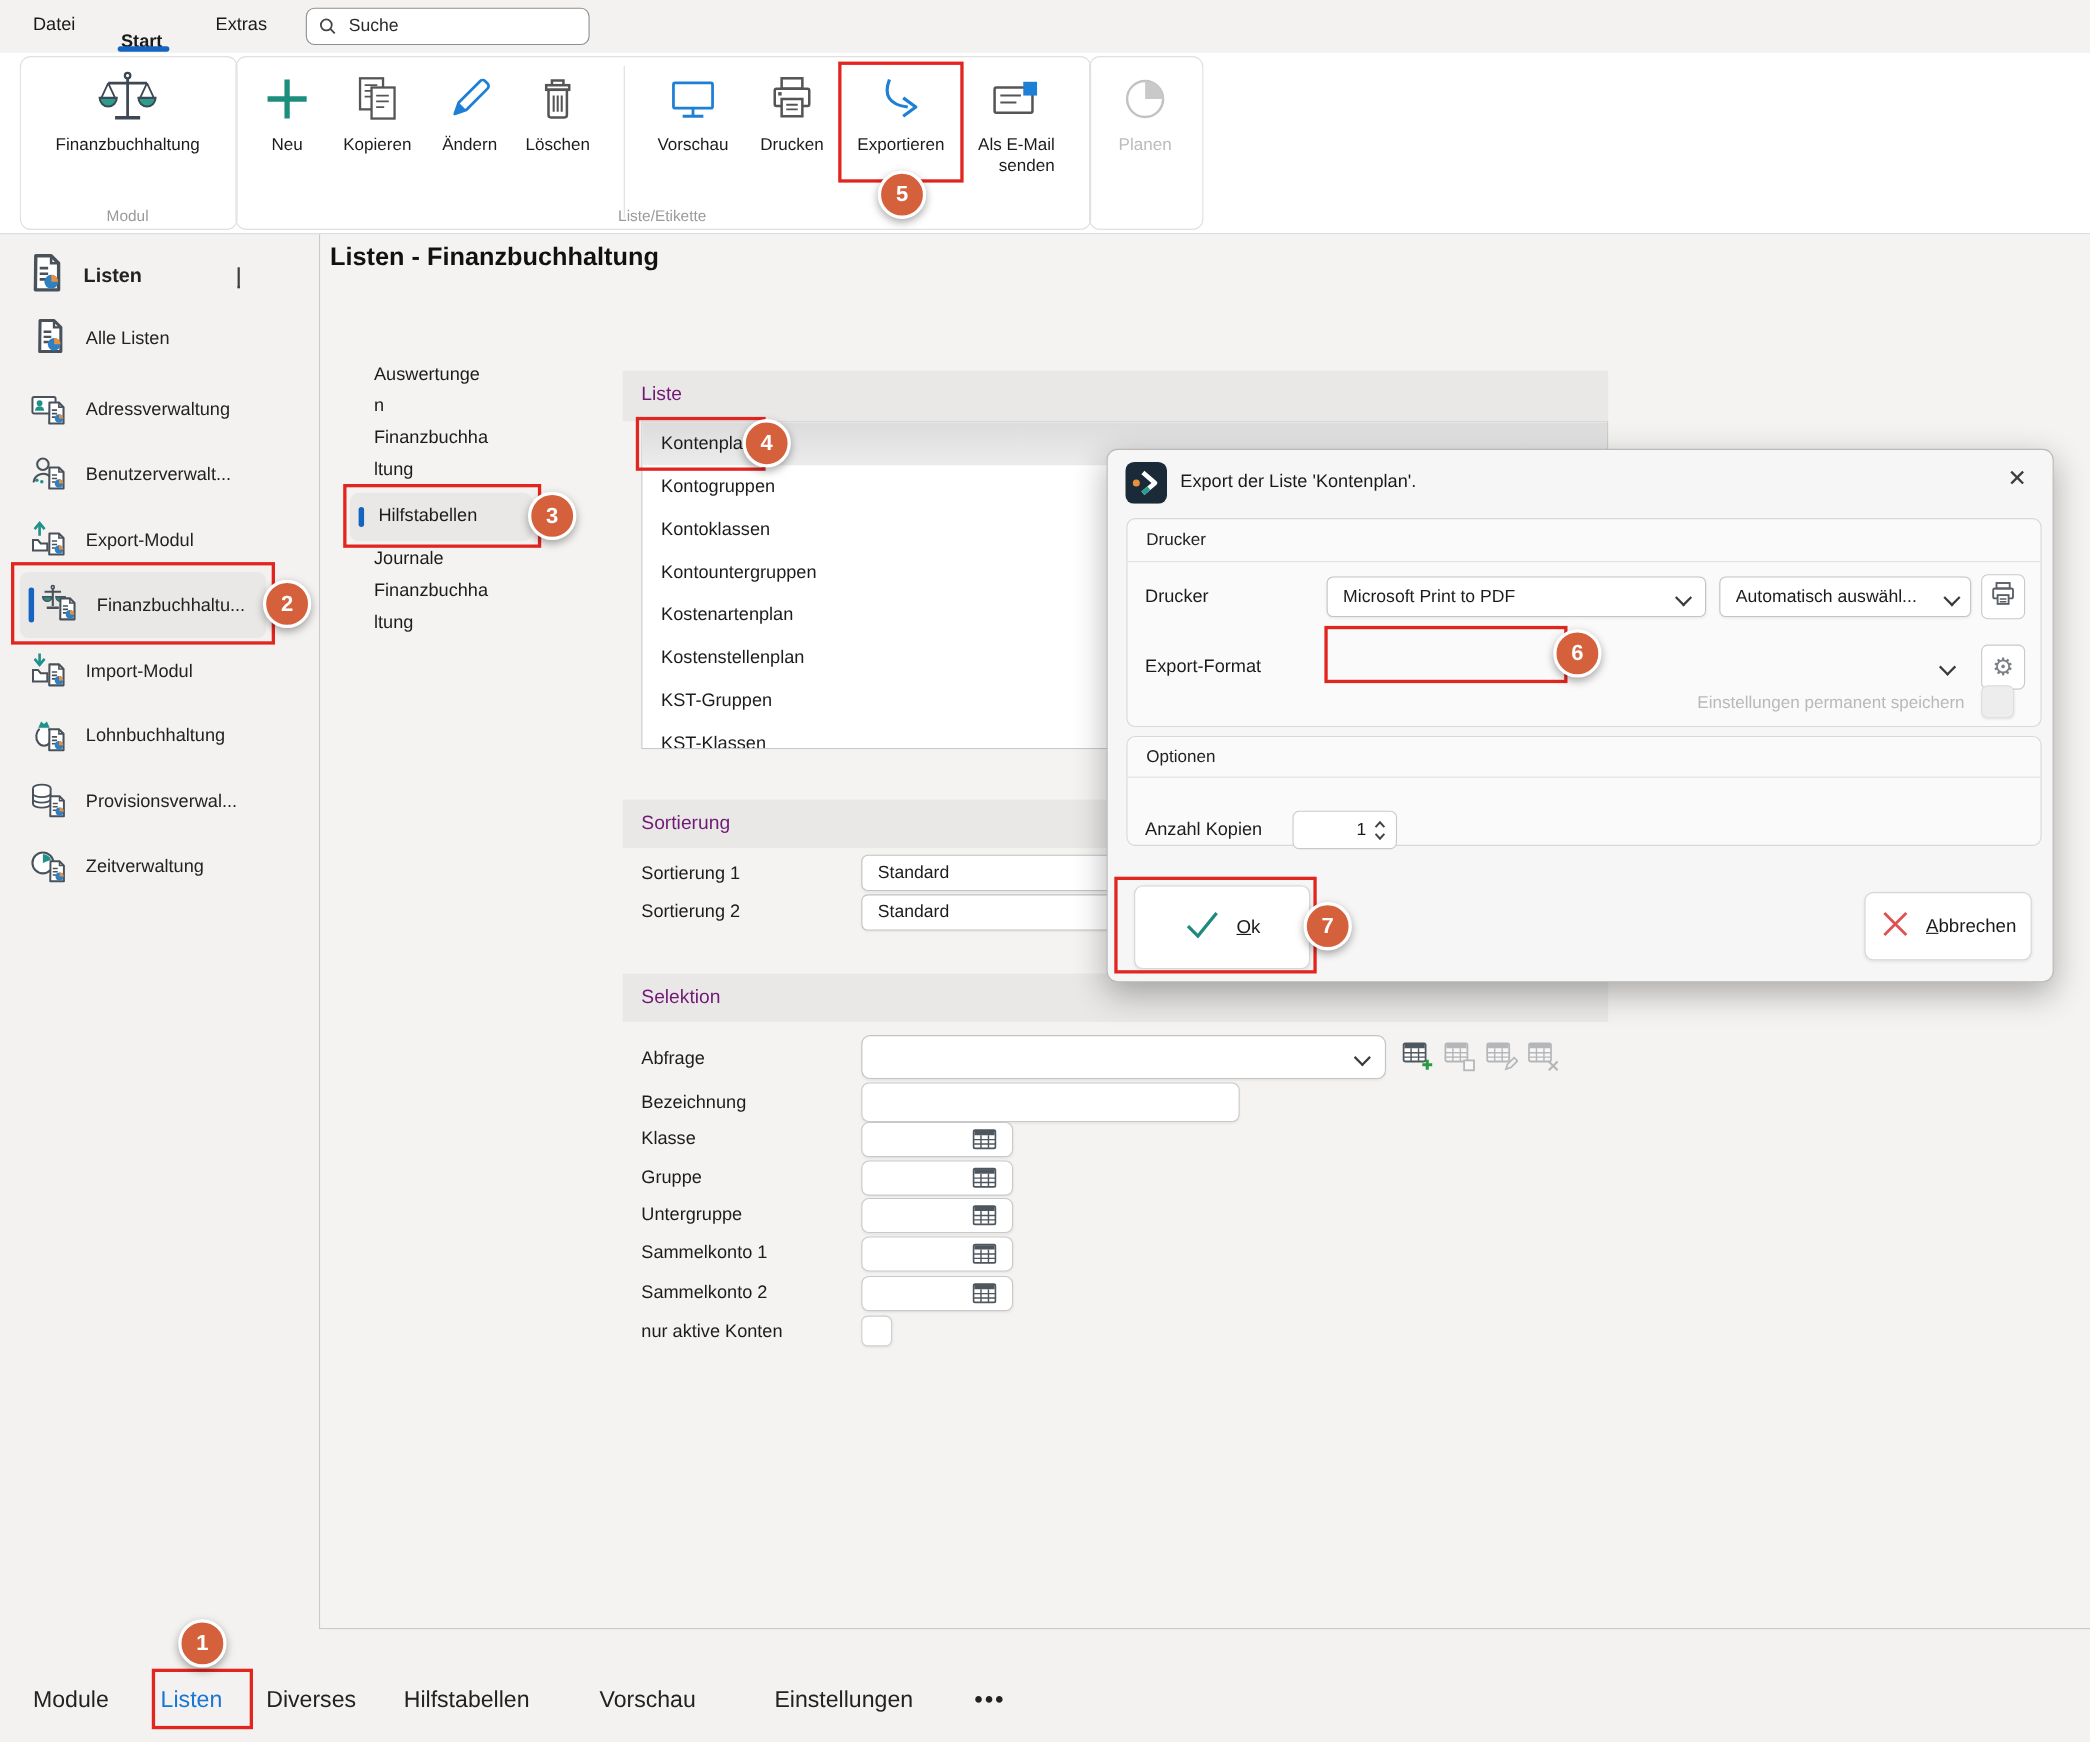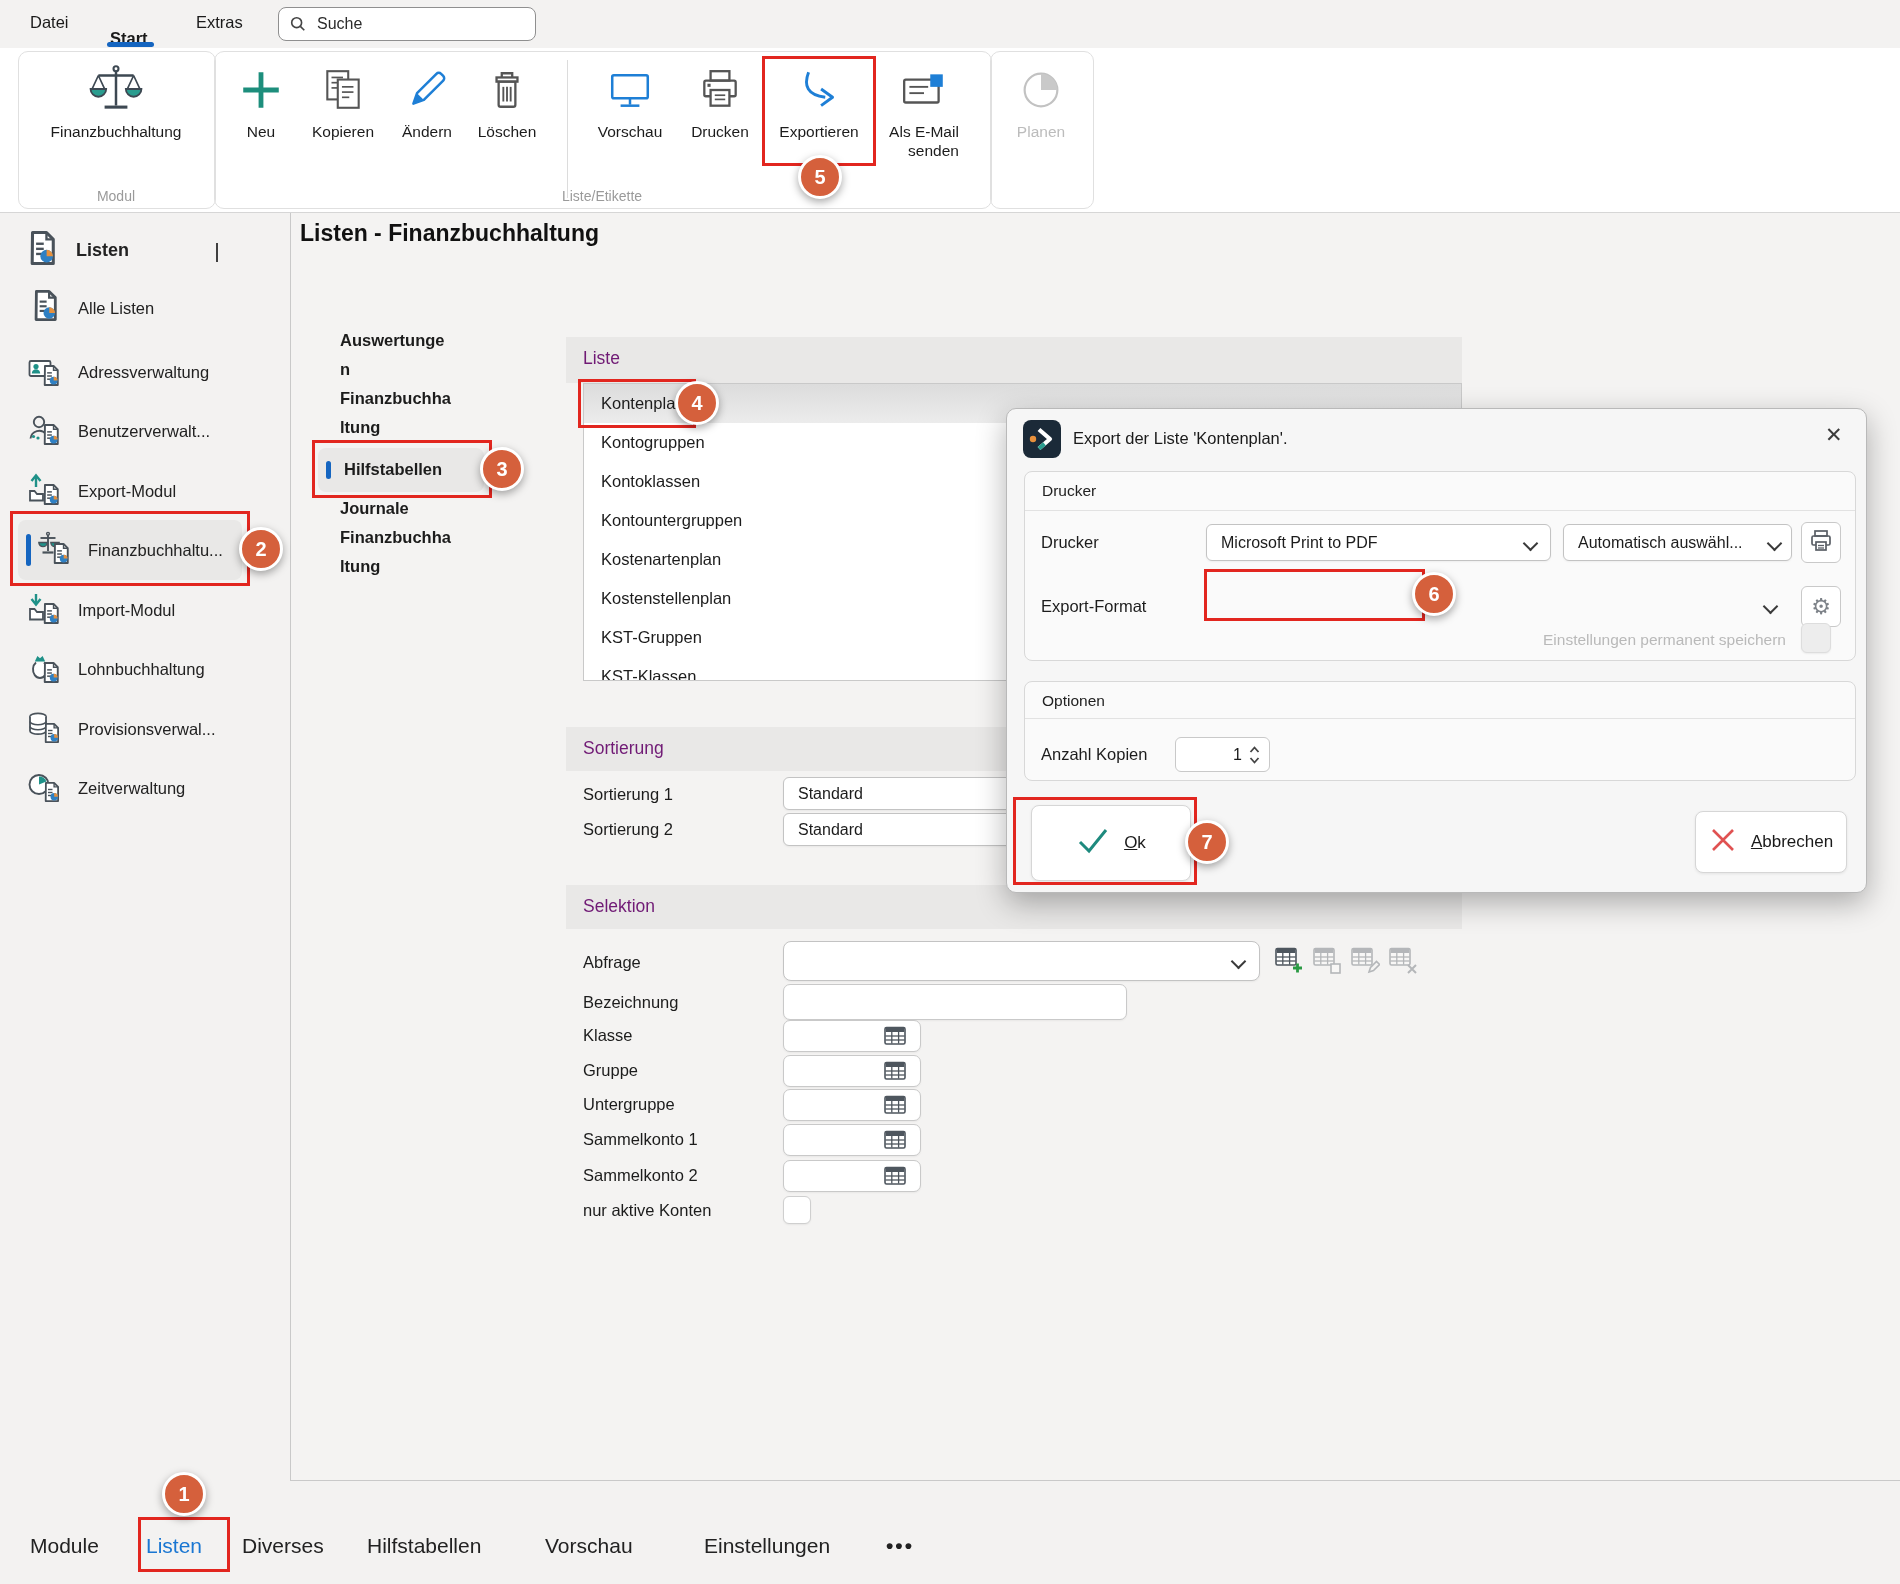--- a/index.html
+++ b/index.html
@@ -30,21 +30,21 @@
   .blue-ind{position:absolute;background:#1565c0;border-radius:3px;}
   .chvl{width:11px;height:11px;border-left:2.4px solid #3f3f3f;border-bottom:2.4px solid #3f3f3f;transform:rotate(45deg);}
   
   .panel{position:absolute;left:290px;top:213px;width:1610px;height:1268px;background:#f4f3f2;
          border-left:1px solid #c9c9c9;border-bottom:1px solid #c9c9c9;box-sizing:border-box;}
   .ptitle{position:absolute;font-size:23px;font-weight:bold;color:#111;}
   .psearch{position:absolute;left:303px;top:291px;width:824px;height:37px;background:#fff;border:1px solid #c6c6c6;
            border-radius:7px;display:flex;align-items:center;padding:0 14px;box-sizing:border-box;box-shadow:0 1px 2px rgba(0,0,0,.05);}
   .psearch input{border:none;outline:none;flex:1;font-size:16.5px;font-family:inherit;background:transparent;color:#333;}
   .psearch input::placeholder{color:#9e9e9e;opacity:1;}
-  .catline{position:absolute;font-size:16.5px;color:#1c1c1c;font-weight:bold;}
+  .catline{position:absolute;font-size:16.5px;color:#1c1c1c;}
   .secbar{position:absolute;left:566px;width:896px;height:46px;background:#e9e8e7;}
   .secbar .sh{position:absolute;left:17px;top:11px;font-size:17.5px;font-weight:normal;color:#701a75;}
   .listbox{position:absolute;left:583px;top:383px;width:879px;height:298px;background:#fff;border:1px solid #c9c9c9;
            box-sizing:border-box;overflow:hidden;}
   .lrow{height:39px;display:flex;align-items:center;padding-left:17px;font-size:16.5px;color:#1c1c1c;}
   .lrow.sel{background:linear-gradient(180deg,#dcdcdc,#ececec);}
   .flabel{position:absolute;font-size:16.5px;color:#1c1c1c;}
   .dd{position:absolute;background:#fff;border:1px solid #c3c3c3;border-radius:6px;box-shadow:0 1px 2px rgba(0,0,0,.05);
       display:flex;align-items:center;padding:0 14px;box-sizing:border-box;font-size:16px;color:#1c1c1c;}
   .chv{position:absolute;width:9px;height:9px;border-right:2px solid #3a3a3a;border-bottom:2px solid #3a3a3a;transform:rotate(45deg);}
@@ -531,21 +531,21 @@
 
     <div class="dlabel" style="left:34px;top:188px">Export-Format</div>
     <span class="chv" style="left:758px;top:192px"></span>
     <div class="dbtn-sq" style="left:794px;top:177px">
       <span style="font-size:22px;color:#7d8288;line-height:1">⚙</span>
     </div>
 
     <span class="persist" style="right:80px;top:222px">Einstellungen permanent speichern</span>
     <div class="cbx" style="left:794px;top:214px;width:30px;height:30px;background:#ededed;border-color:#ddd"></div>
 
-    <div class="dgroup" style="left:17px;top:272px;width:832px;height:100px">
+    <div class="dgroup" style="left:17px;top:260px;width:832px;height:100px">
       <span class="dgh">Optionen</span>
       <div class="dgdiv" style="top:36px"></div>
     </div>
     <div class="dlabel" style="left:34px;top:336px">Anzahl Kopien</div>
     <div class="spin" style="left:168px;top:328px">
       <span>1</span>
       <span style="display:flex">
         <svg width="13" height="22" viewBox="0 0 13 22">
             <path d="M2.5 8 L6.5 3.5 L10.5 8" fill="none" stroke="#444" stroke-width="1.8"></path>
             <path d="M2.5 14 L6.5 18.5 L10.5 14" fill="none" stroke="#444" stroke-width="1.8"></path>

